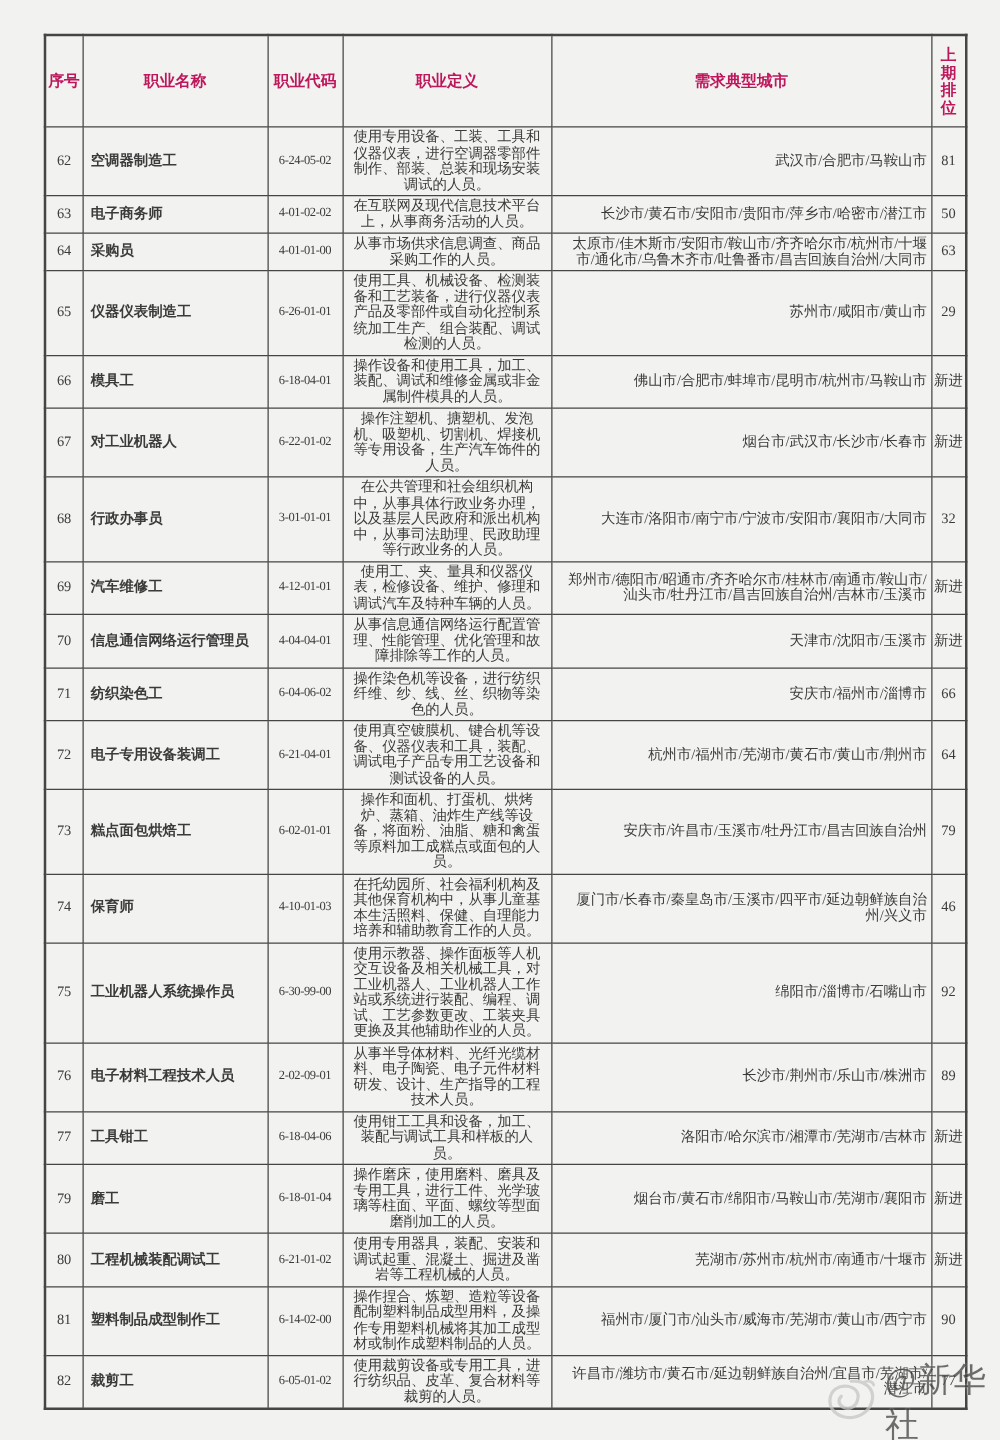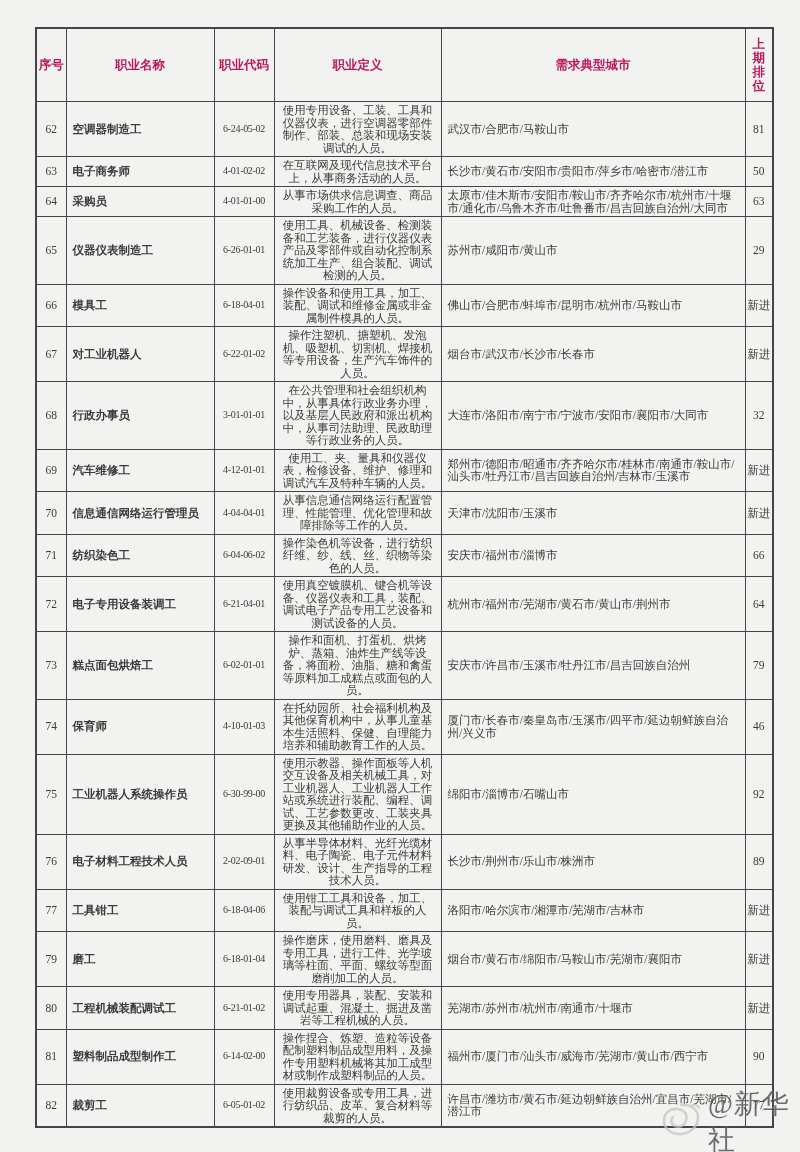--- a/index.html
+++ b/index.html
@@ -37,21 +37,21 @@
   .occ td{
     font-size:11.5px;
     line-height:12.5px;
     padding:2px 3px;
     color:#3b3b3b;
   }
   td.c-no{text-align:center;padding:2px 1px;}
   td.c-name{text-align:left;padding-left:6px;font-weight:bold;}
   td.c-code{text-align:center;white-space:nowrap;letter-spacing:-0.3px;padding:2px 0;font-size:10px;}
   td.c-definition{text-align:center;padding:2px 3px;}
-  td.c-cities{text-align:left;padding-left:6px;}
+  td.c-cities{text-align:right;padding-left:6px;}
   td.c-rank{text-align:center;padding:2px 1px;}
 
   .watermark{
     position:absolute;
     left:658px;top:1086px;
     display:flex;align-items:center;gap:4px;
     opacity:0.75;
     pointer-events:none;
   }
   .watermark .wm-text{

